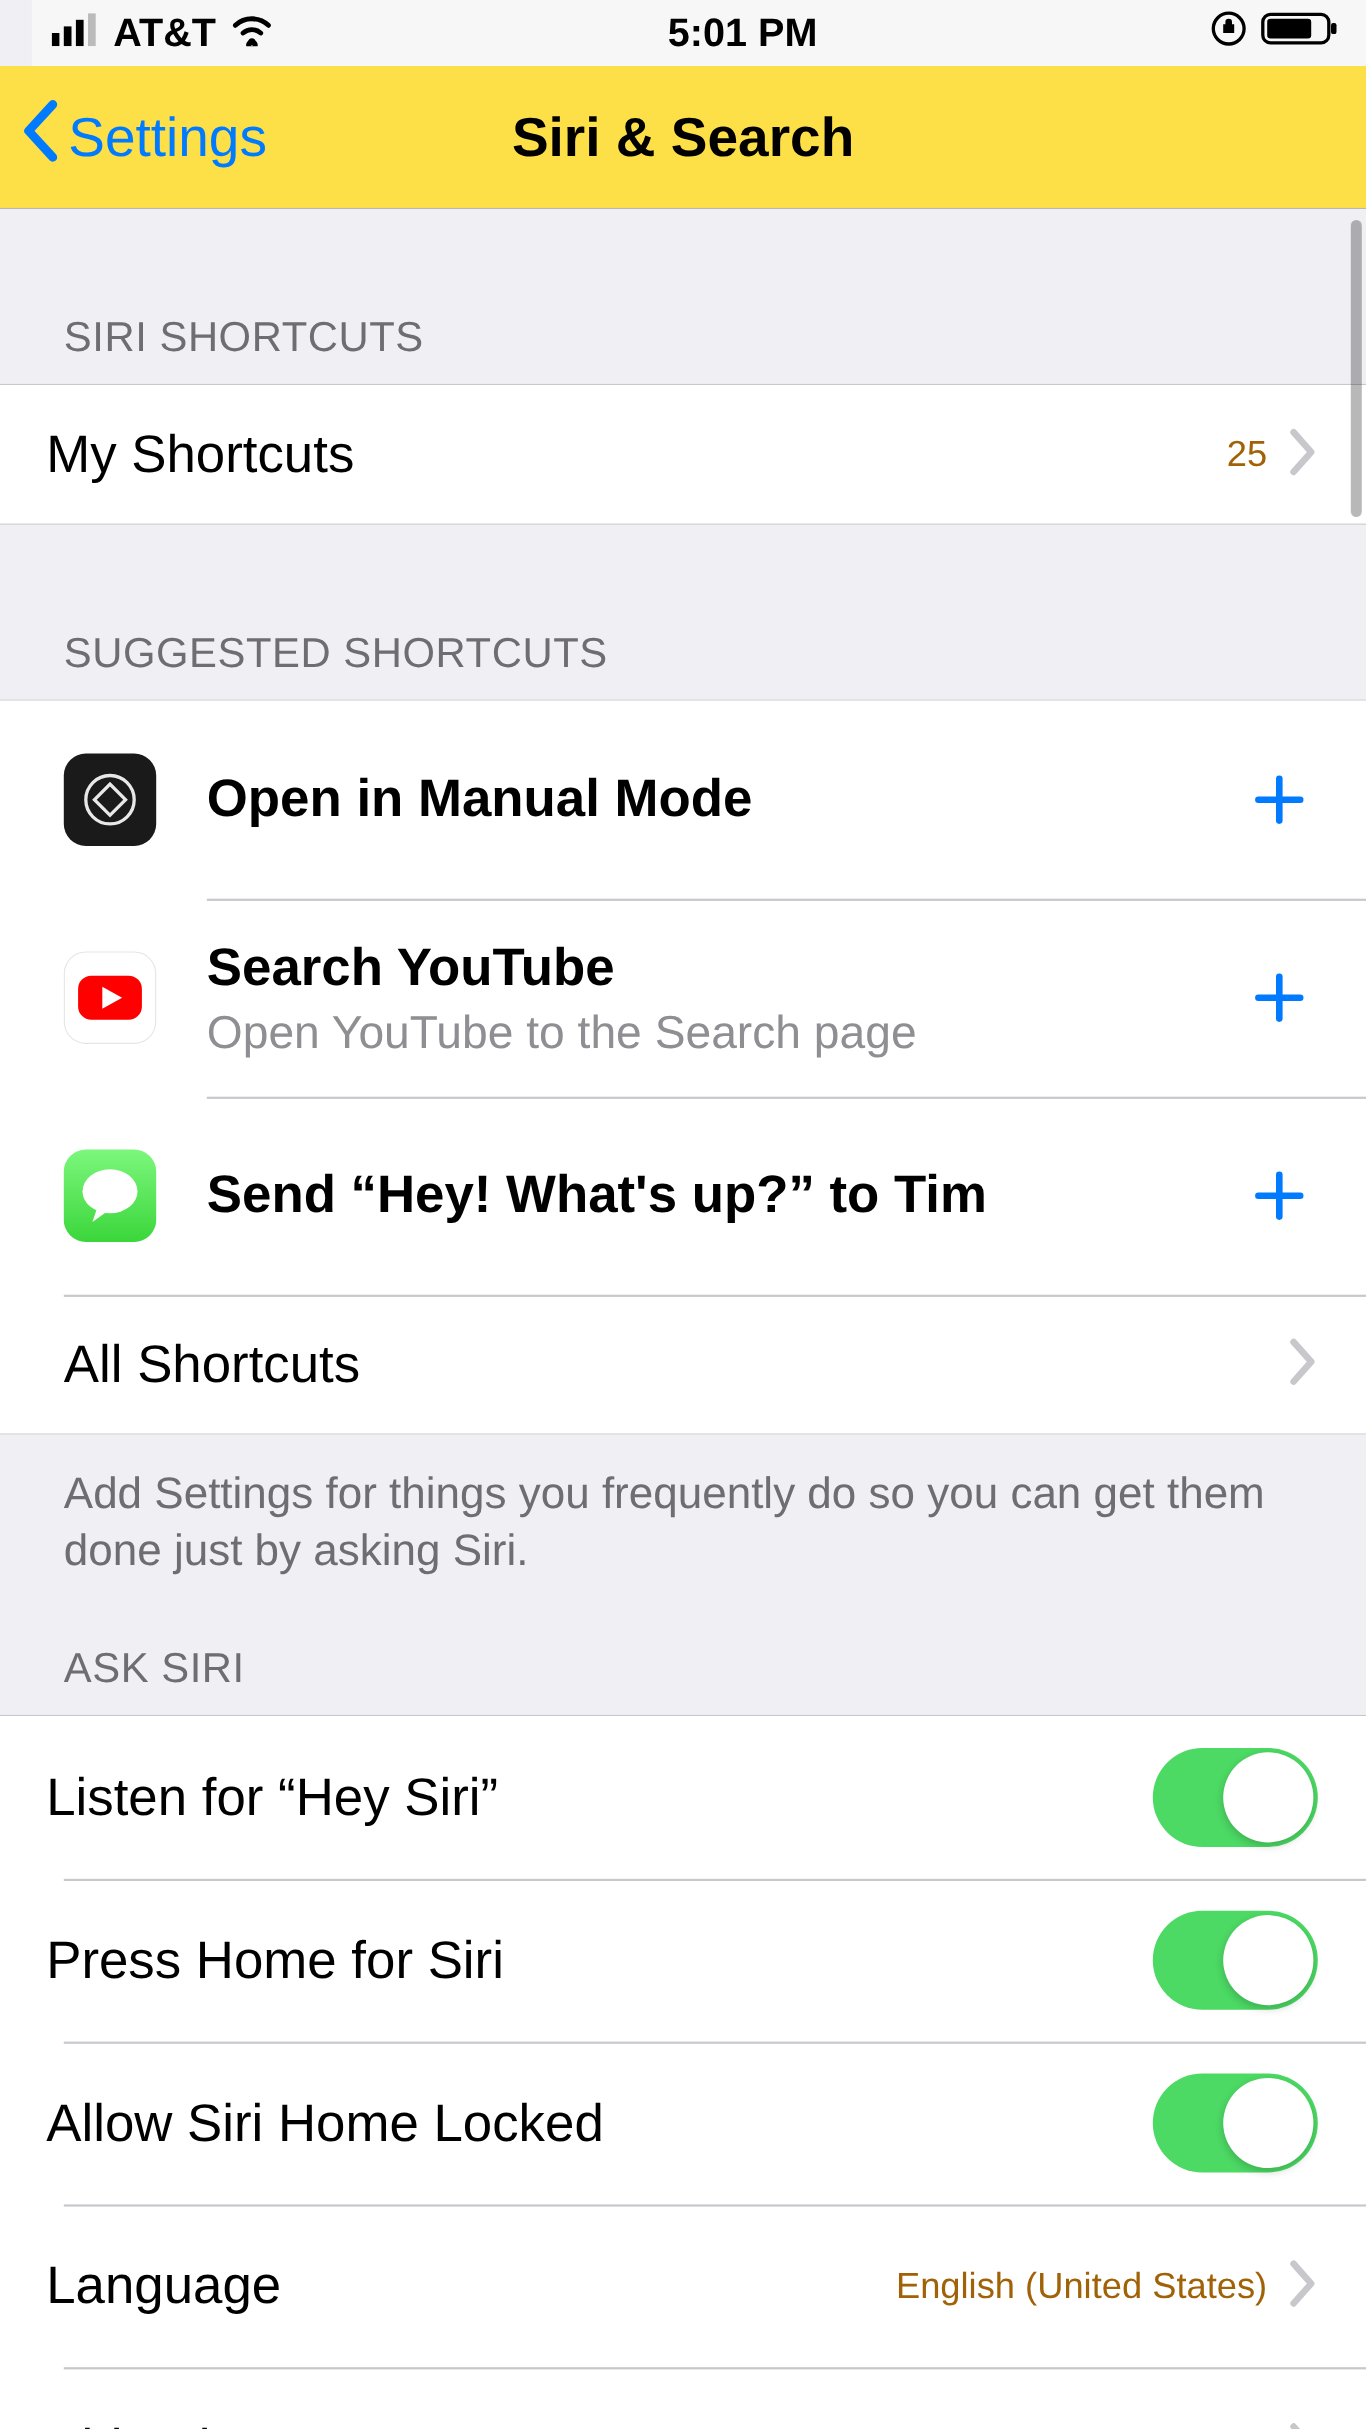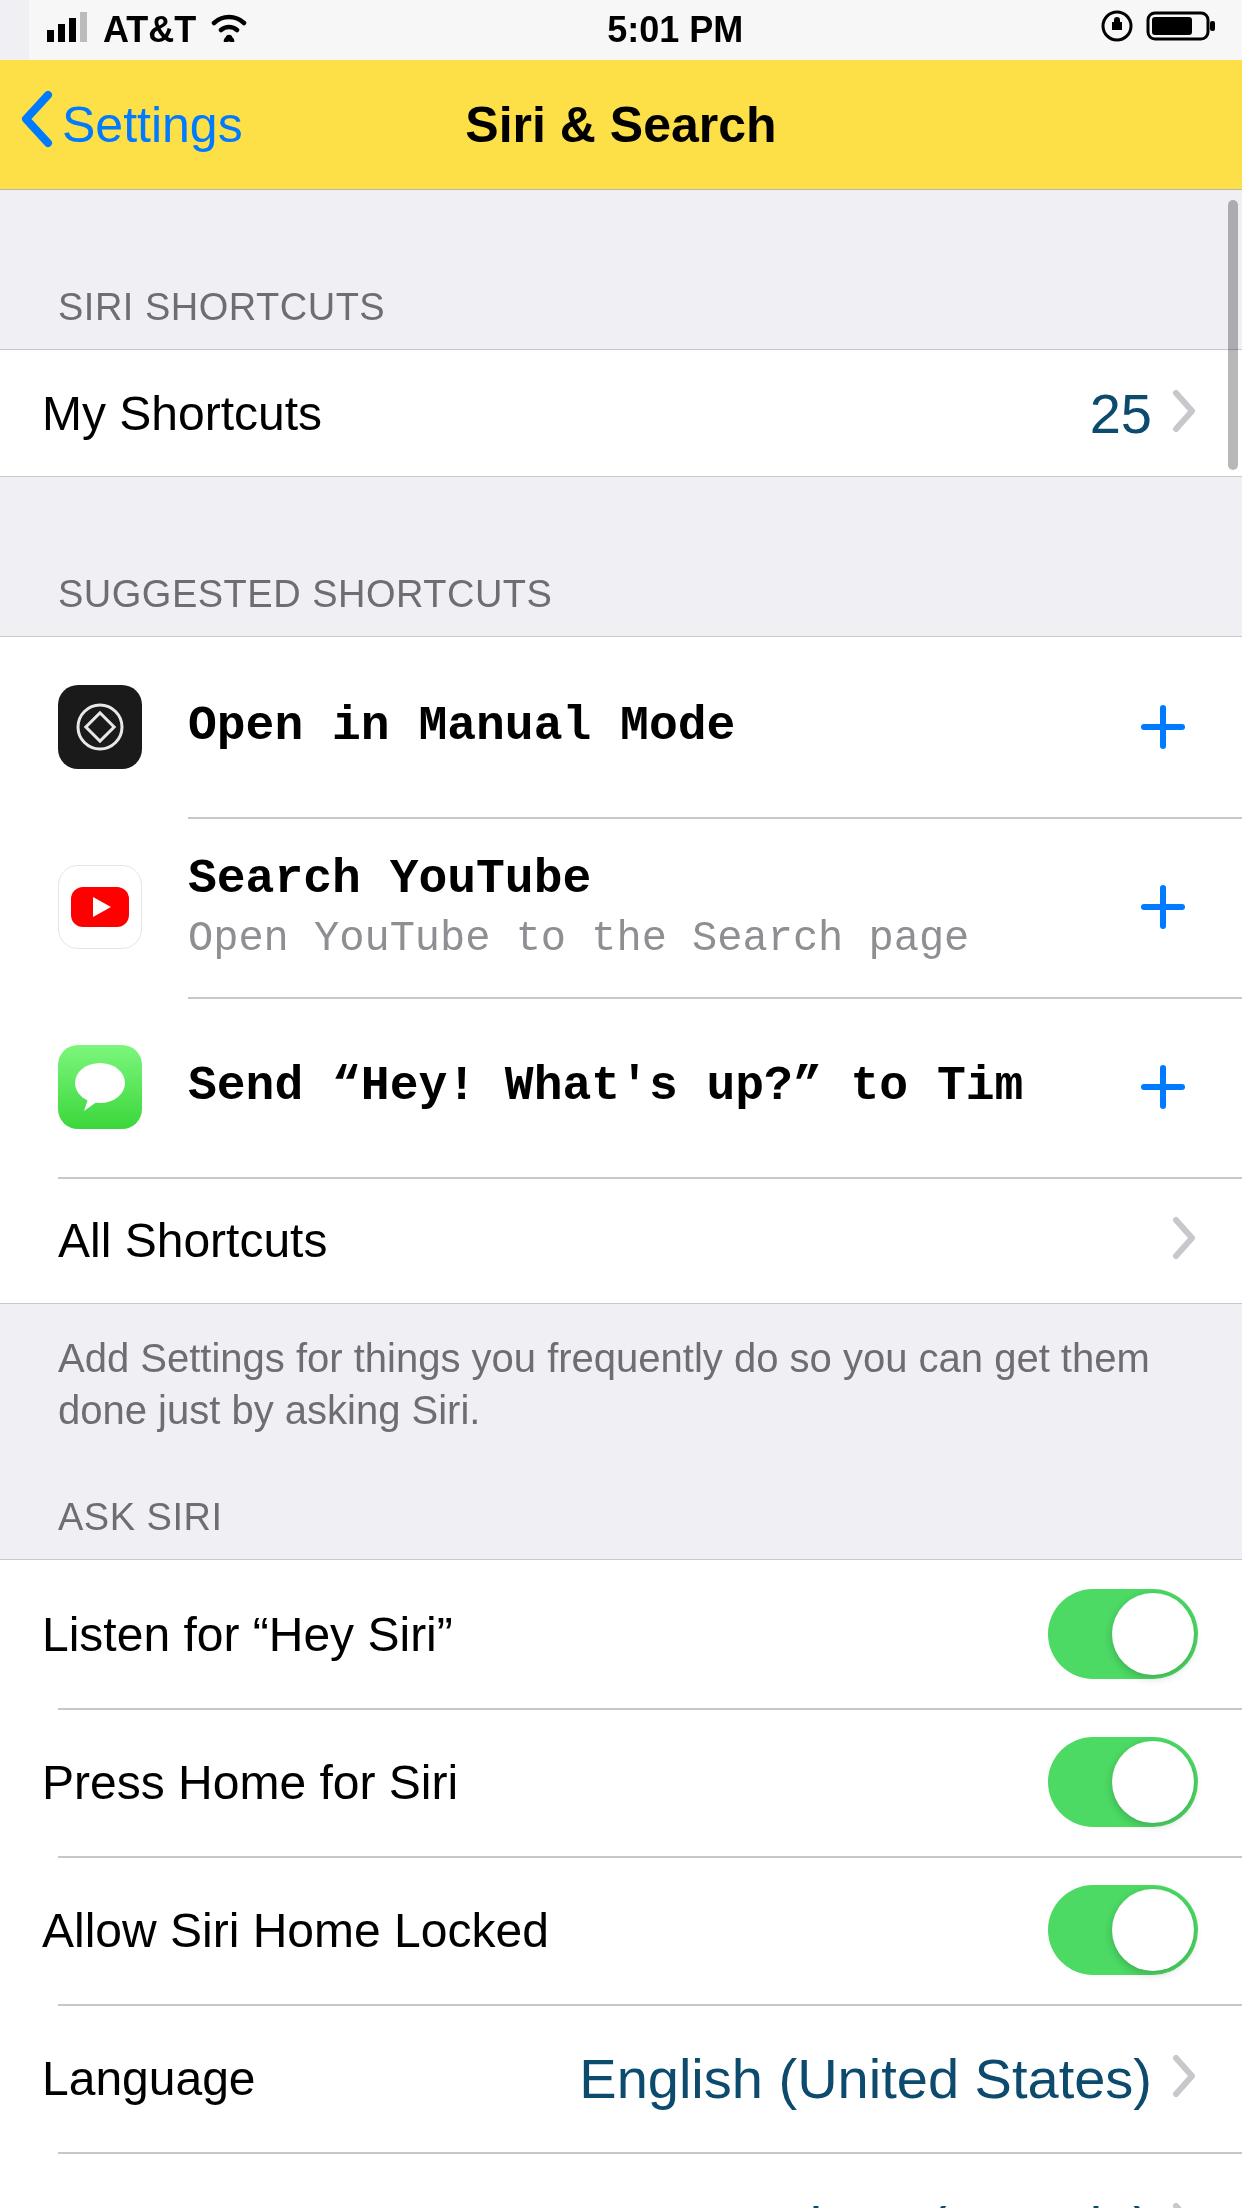--- a/index.html
+++ b/index.html
@@ -100,22 +100,22 @@
     height: 1.5px;
     background: #c8c7cc;
   }
   .sugg-cell + .sugg-cell::before { left: 188px; }
   .sugg-cell.full-sep::before { left: 58px; }
   .cell-label {
     font-size: 48px;
     flex: 1;
   }
   .cell-value {
-    font-size: 56px;
-    color: #0c4a6e;
+    font-size: 33px;
+    color: #a16207;
     margin-right: 20px;
   }
   .chevron {
     color: #c7c7cc;
   }
   .sugg-cell {
     min-height: 180px;
     display: flex;
     align-items: center;
     padding: 0 44px 0 58px;
@@ -125,21 +125,21 @@
   .app-icon {
     width: 84px;
     height: 84px;
     border-radius: 20px;
     margin-right: 46px;
     flex-shrink: 0;
     display:flex;
     align-items:center;
     justify-content:center;
   }
-  .sugg-text { flex: 1; display:flex; flex-direction:column; justify-content:flex-start;font-family:Liberation Mono, monospace; }
+  .sugg-text { flex: 1; display:flex; flex-direction:column; justify-content:flex-start; }
   .sugg-title { font-size: 48px; font-weight: 600; line-height: 1.2; }
   .sugg-sub { font-size: 42px; color: #8e8e93; margin-top: 6px; }
   .add-btn { color: #007aff; display:flex; align-items:center; justify-content:center; padding: 10px;}
   .toggle {
     width: 150px;
     height: 90px;
     border-radius: 45px;
     background: #4cd964;
     position: relative;
     flex-shrink: 0;

